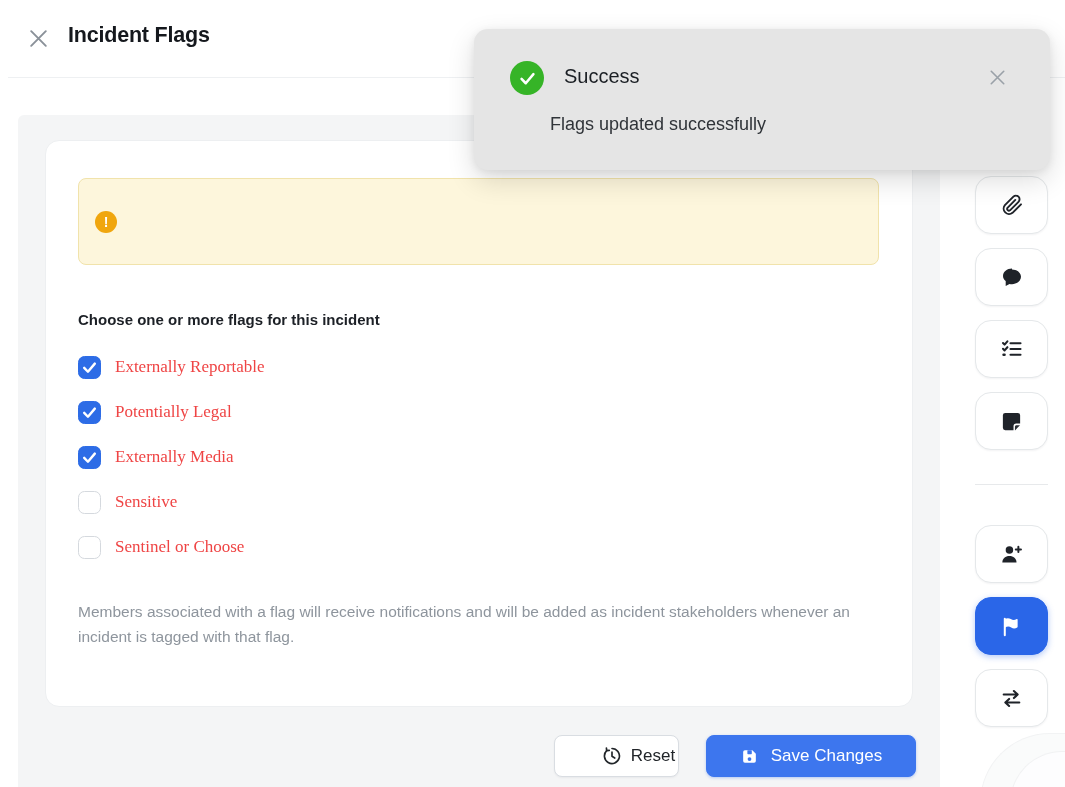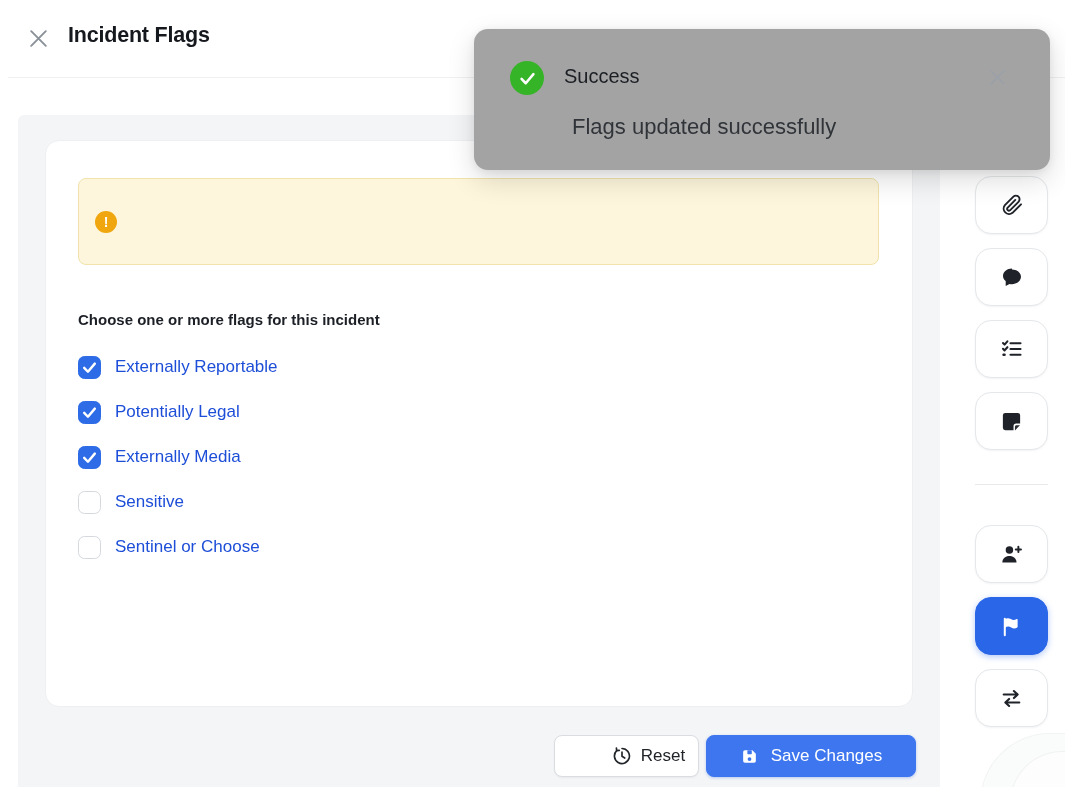--- a/index.html
+++ b/index.html
@@ -24,39 +24,39 @@
   .banner-text { position:absolute; left:122px; top:192px; width:740px; font-size:17px; line-height:31px; color:#36393e; }
 
   .section-heading { position:absolute; left:70px; top:311px; font-size:15px; font-weight:700; color:#1c2026; }
 
   
   .flag-row { position:absolute; left:70px; height:26px; display:flex; align-items:center; gap:14px; cursor:pointer; }
   .checkbox { width:23px; height:23px; border-radius:6.5px; background:#fff; border:1.5px solid #d5d9de; display:flex; align-items:center; justify-content:center; flex:0 0 auto; }
   .checkbox svg { display:none; }
   .checkbox.checked { background:#2d6ce6; border-color:#2d6ce6; }
   .checkbox.checked svg { display:block; }
-  .flag-label { font-size:17px; color:#1d4ed8; }
+  .flag-label { font-size:17px; color:#ef4444;font-family:Liberation Serif, serif; }
 
   .note { position:absolute; left:70px; top:599px; width:800px; font-size:15.5px; line-height:25px; color:#8e959d; }
 
   
   .btn { position:absolute; top:735px; height:42px; border-radius:8px; display:flex; align-items:center; justify-content:center; gap:9px; font-size:17px; cursor:pointer; font-family:inherit; }
-  .btn-reset { left:546px; width:145px; background:#fff; border:1px solid #d9dde2; color:#212529; box-shadow:0 1px 2px rgba(16,24,40,.05);padding-left:44px; }
+  .btn-reset { left:546px; width:125px; background:#fff; border:1px solid #d9dde2; color:#212529; box-shadow:0 1px 2px rgba(16,24,40,.05);padding-left:44px; }
   .btn-save { left:698px; width:210px; background:#3d76ee; border:1px solid #3d76ee; color:#fff; box-shadow:0 1px 3px rgba(61,118,238,.35);gap:12px; }
 
   
   .side-btn { position:absolute; left:967px; width:73px; height:58px; border-radius:16px; background:#fff; border:1px solid #e5e8ea; box-shadow:0 1px 2px rgba(16,24,40,.05); display:flex; align-items:center; justify-content:center; color:#1f2329; cursor:pointer; }
   .side-btn.active { background:#2a66e8; border-color:#2a66e8; color:#fff; box-shadow:0 2px 6px rgba(42,102,232,.35); }
   .side-divider { position:absolute; left:967px; top:484px; width:73px; height:1px; background:#e7e9eb; }
 
   
-  .toast { position:absolute; left:466px; top:29px; width:576px; height:141px; background:#a3a3a3; border-radius:14px; box-shadow:0 10px 28px rgba(0,0,0,.14), 0 2px 8px rgba(0,0,0,.07); z-index:30; }
+  .toast { position:absolute; left:466px; top:29px; width:576px; height:141px; background:#e5e5e5; border-radius:14px; box-shadow:0 10px 28px rgba(0,0,0,.14), 0 2px 8px rgba(0,0,0,.07); z-index:30; }
   .toast-ic { position:absolute; left:36px; top:32px; width:34px; height:34px; border-radius:50%; background:#36b427; display:flex; align-items:center; justify-content:center; color:#fff; }
   .toast-title { position:absolute; left:90px; top:36px; font-size:20px; color:#1b1f24; }
-  .toast-msg { position:absolute; left:98px; top:85px; font-size:22px; color:#303439; }
+  .toast-msg { position:absolute; left:76px; top:85px; font-size:18px; color:#303439; }
   .toast-close { position:absolute; left:503px; top:28px; width:40px; height:40px; border:none; background:transparent; cursor:pointer; display:flex; align-items:center; justify-content:center; color:#9aa1a8; }
 
   
   .corner-deco-outer { position:absolute; left:972px; top:733px; width:160px; height:70px; background:#fafbfb; border-top-left-radius:80px; border-top:1px solid #f2f3f4; border-left:1px solid #f2f3f4; }
   .corner-deco-inner { position:absolute; left:1002px; top:751px; width:130px; height:52px; background:#fdfdfe; border-top-left-radius:62px; border-top:1px solid #f1f2f3; border-left:1px solid #f1f2f3; }
 </style>
 </head>
 <body>
 
 <div id="page">
@@ -106,20 +106,21 @@
   </div>
   <div class="flag-row" style="top:489px">
     <span class="checkbox"></span>
     <span class="flag-label">Sensitive</span>
   </div>
   <div class="flag-row" style="top:534px">
     <span class="checkbox"></span>
     <span class="flag-label">Sentinel or Choose</span>
   </div>
 
+  <div class="note">Members associated with a flag will receive notifications and will be added as incident stakeholders whenever an incident is tagged with that flag.</div>
 
   <button class="btn btn-reset">
     <span style="display:flex">
       <svg width="20" height="20" viewBox="0 0 24 24" fill="none" stroke="currentColor" stroke-width="2" stroke-linecap="round" stroke-linejoin="round">
           <path d="M5.6 5.6A9 9 0 1 0 12 3"></path>
           <path d="M5.6 5.6 5.3 2.5M5.6 5.6 8.7 5.3"></path>
           <path d="M12 7.4v5l3.3 2"></path>
         </svg>
     </span>
     <span>Reset</span>

